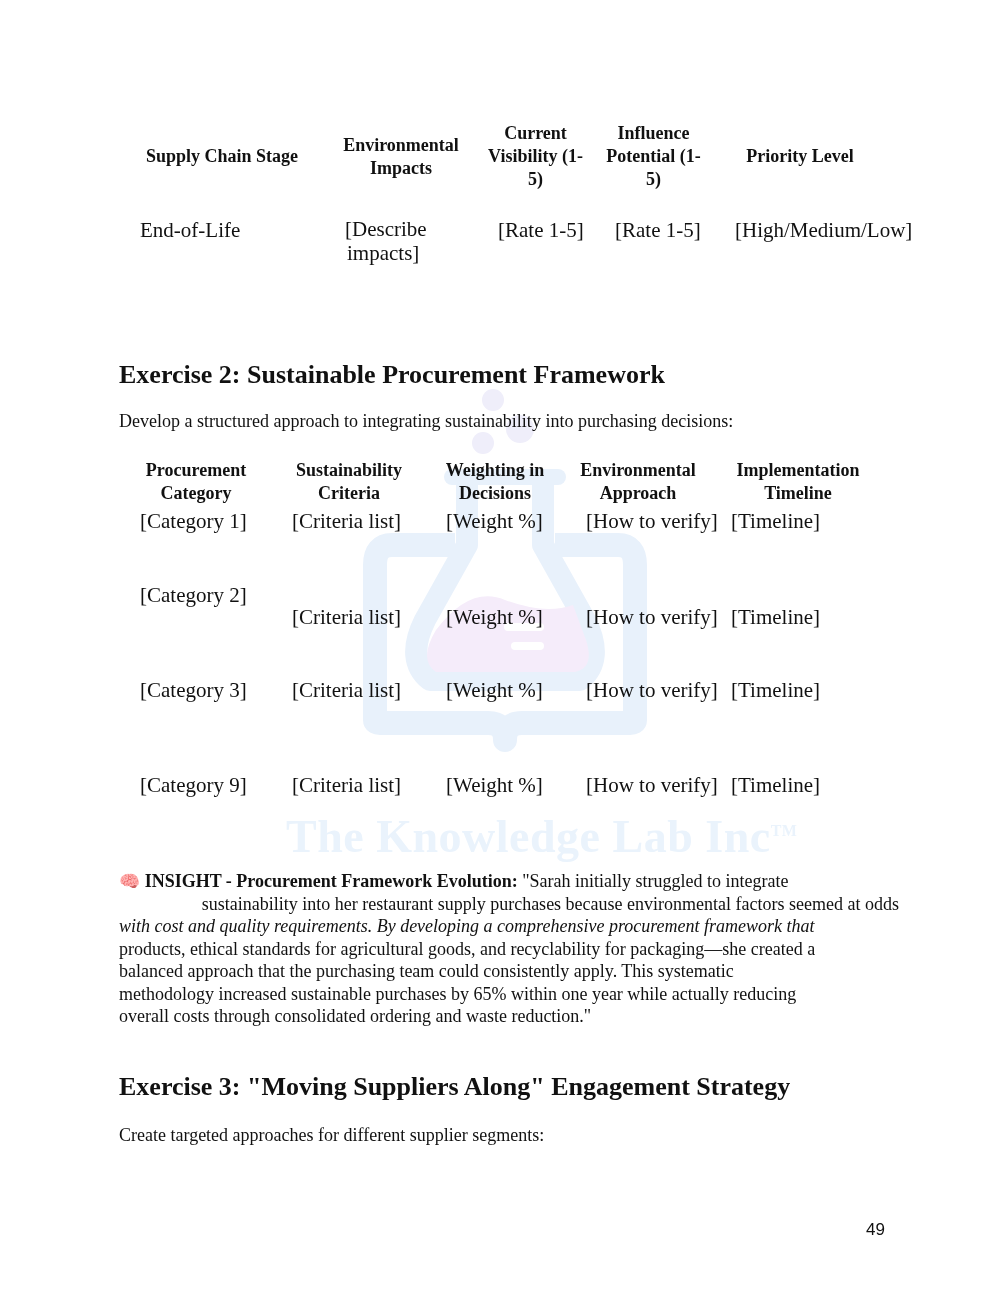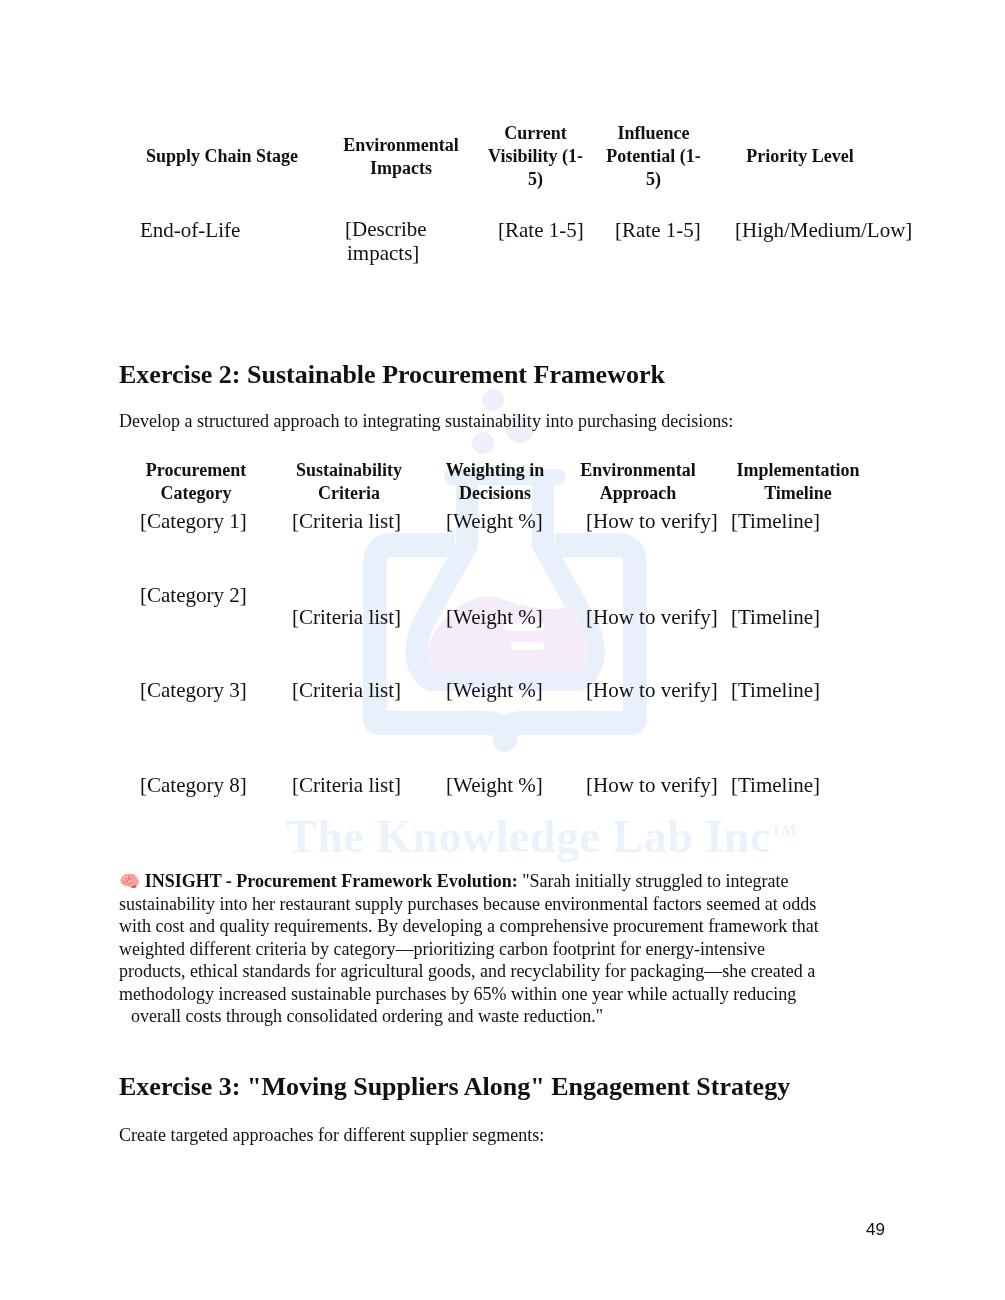--- a/index.html
+++ b/index.html
@@ -117,38 +117,38 @@
       <div class="abs cell" style="left:713px;top:605px;">[Timeline]</div>
     </div>
     <div>
       <div class="abs cell" style="left:122px;top:678px;">[Category 3]</div>
       <div class="abs cell" style="left:274px;top:678px;">[Criteria list]</div>
       <div class="abs cell" style="left:428px;top:678px;">[Weight %]</div>
       <div class="abs cell" style="left:568px;top:678px;">[How to verify]</div>
       <div class="abs cell" style="left:713px;top:678px;">[Timeline]</div>
     </div>
     <div>
-      <div class="abs cell" style="left:122px;top:773px;">[Category 8]</div>
+      <div class="abs cell" style="left:122px;top:773px;">[Category 9]</div>
       <div class="abs cell" style="left:274px;top:773px;">[Criteria list]</div>
       <div class="abs cell" style="left:428px;top:773px;">[Weight %]</div>
       <div class="abs cell" style="left:568px;top:773px;">[How to verify]</div>
       <div class="abs cell" style="left:713px;top:773px;">[Timeline]</div>
     </div>
   </div>
 
   <div class="abs para" style="left:119px;top:870px;width:780px;">
     <div style="white-space:nowrap;">
       <span style="font-family:'DejaVu Sans',sans-serif;font-size:17px;">🧠</span>
       <b>INSIGHT - Procurement Framework Evolution:</b><span> "Sarah initially struggled to integrate</span>
     </div>
-    <div style="white-space:nowrap;">sustainability into her restaurant supply purchases because environmental factors seemed at odds</div>
-    <div style="white-space:nowrap;">with cost and quality requirements. By developing a comprehensive procurement framework that</div>
-    <div style="white-space:nowrap;">weighted different criteria by category—prioritizing carbon footprint for energy-intensive</div>
+    <div style="white-space:nowrap;text-align:right;">sustainability into her restaurant supply purchases because environmental factors seemed at odds</div>
+    <div style="white-space:nowrap;font-style:italic;">with cost and quality requirements. By developing a comprehensive procurement framework that</div>
     <div style="white-space:nowrap;">products, ethical standards for agricultural goods, and recyclability for packaging—she created a</div>
+    <div style="white-space:nowrap;">balanced approach that the purchasing team could consistently apply. This systematic</div>
     <div style="white-space:nowrap;">methodology increased sustainable purchases by 65% within one year while actually reducing</div>
-    <div style="white-space:nowrap;margin-left:12px;">overall costs through consolidated ordering and waste reduction."</div>
+    <div style="white-space:nowrap;">overall costs through consolidated ordering and waste reduction."</div>
   </div>
 
   <div class="abs h2" style="left:119px;top:1074px;">Exercise 3: "Moving Suppliers Along" Engagement Strategy</div>
   <div class="abs para" style="left:119px;top:1124px;">Create targeted approaches for different supplier segments:</div>
 
   <div class="abs pagenum" style="left:866px;top:1220px;">49</div>
 </div>
 
 </body></html>

